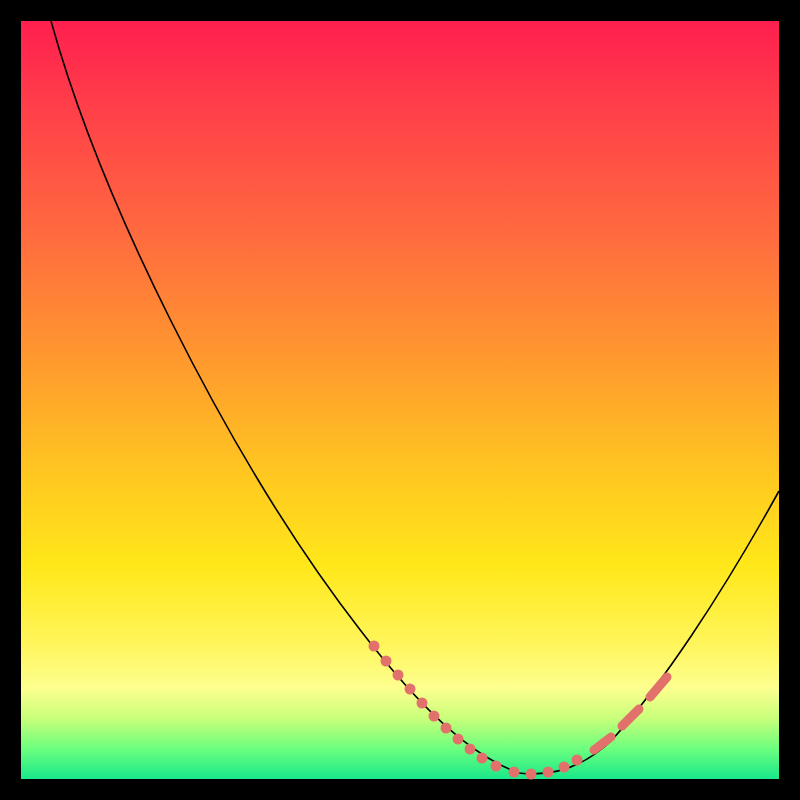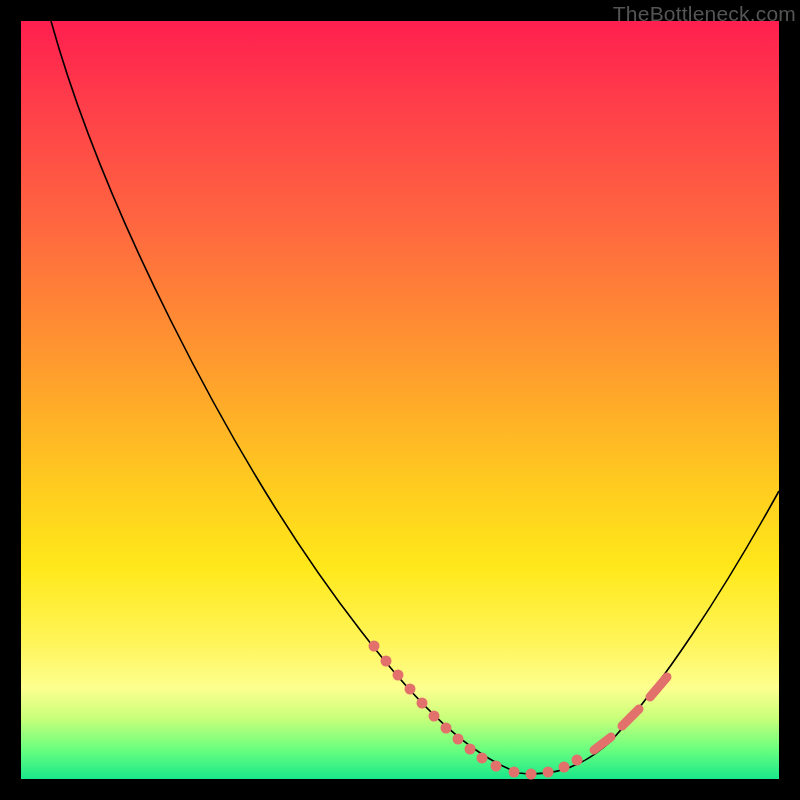--- a/index.html
+++ b/index.html
@@ -113,15 +113,14 @@
         <circle class="marker" cx="556" cy="739" r="5.5"></circle>
 
         <line class="marker-seg" x1="573" y1="729" x2="590" y2="716"></line>
         <line class="marker-seg" x1="601" y1="705" x2="618" y2="688"></line>
         <line class="marker-seg" x1="629" y1="676" x2="646" y2="656"></line>
       </g>
     </svg>
 
   </div>
 
-  <div class="attribution">TheBottleneck.com</div>
 
 </div>
 
 </body></html>

